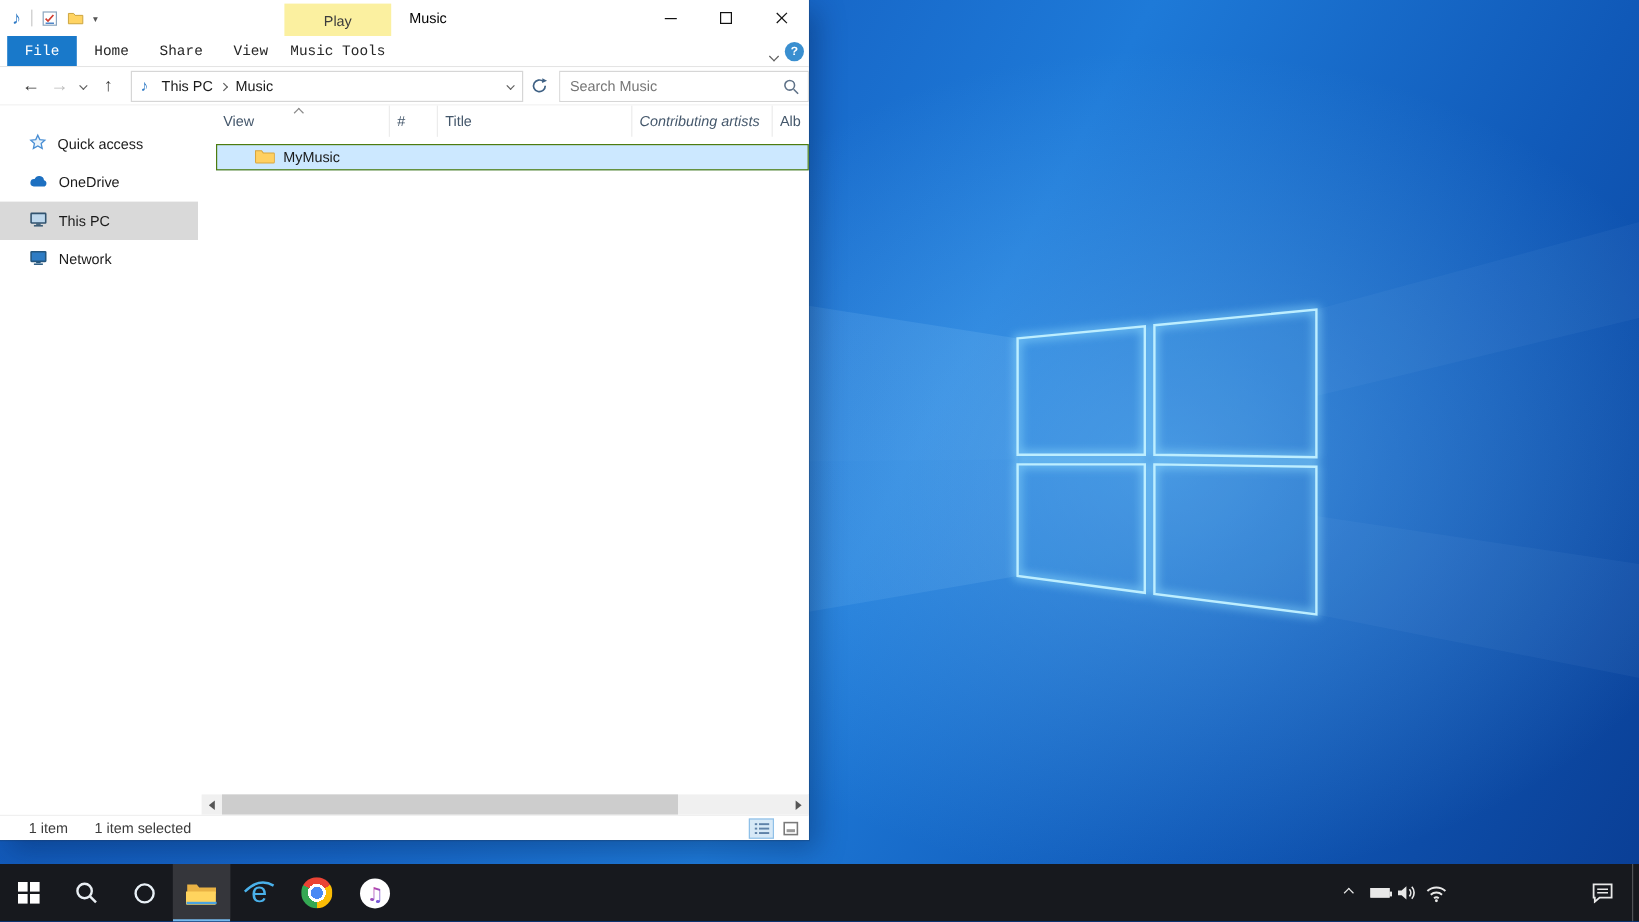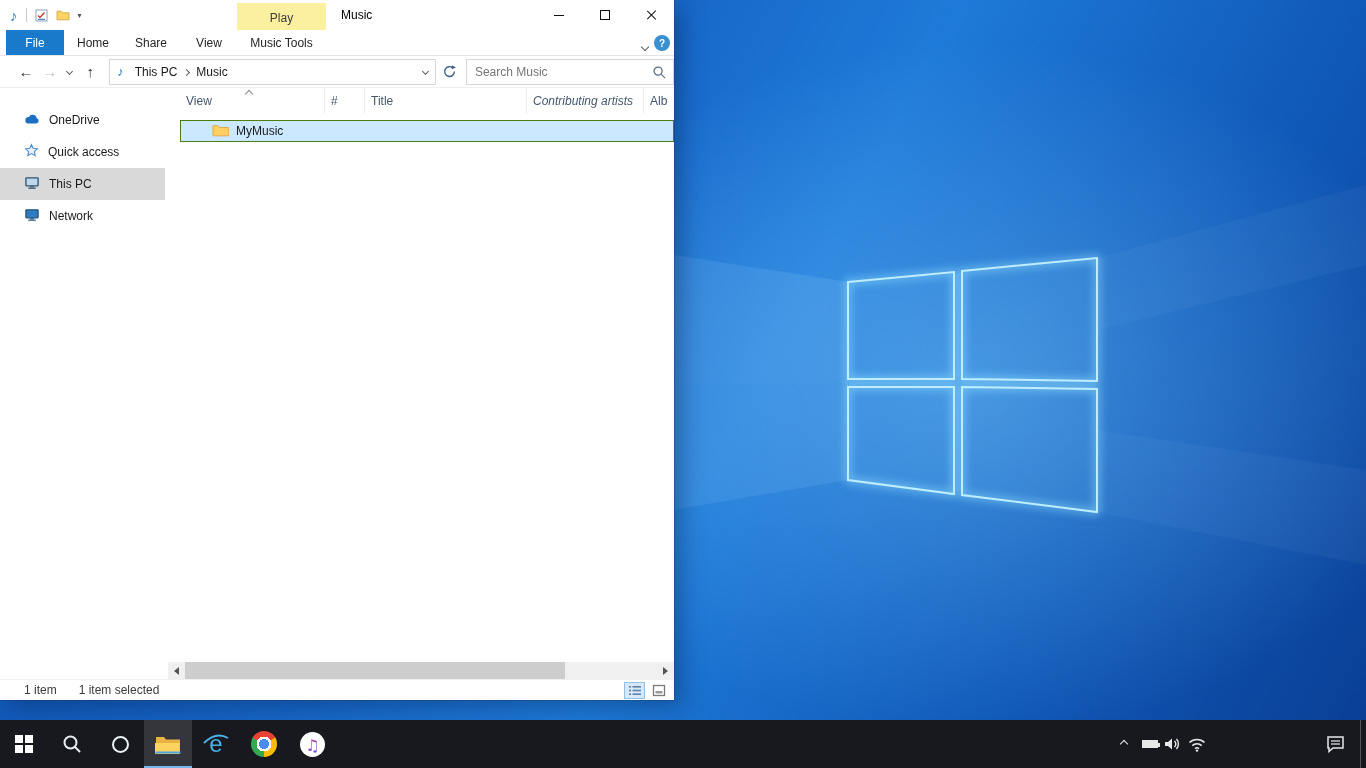--- a/index.html
+++ b/index.html
@@ -33,21 +33,21 @@
   .wc { width:46px; height:30px; display:flex; align-items:center; justify-content:center; }
   .glyph-min { width:10px; height:1px; background:#111; display:block; }
   .glyph-max { width:10px; height:10px; border:1px solid #111; display:block; }
   .glyph-close { position:relative; width:12px; height:12px; display:block; }
   .glyph-close::before,.glyph-close::after { content:""; position:absolute; left:5.5px; top:0; width:1.2px; height:12px; background:#111; }
   .glyph-close::before { transform:rotate(45deg); } .glyph-close::after { transform:rotate(-45deg); }
 
   
   .tabrow { position:absolute; left:0; top:30px; right:0; height:26px; background:#fff;
     border-bottom:1px solid #e4e4e4; display:flex; }
-  .tab { display:flex; align-items:center; justify-content:center; width:58px; color:#262626; }
+  .tab { display:flex; align-items:center; justify-content:center; width:58px; color:#262626;font-family:Liberation Mono, monospace; }
   .tab-file { margin-left:6px; background:var(--accent,#1979ca); color:#fff; }
   .tab-tools { position:absolute; left:237px; top:0; width:89px; height:25px; }
   .ribbon-collapse { position:absolute; right:26px; top:9px; }
   .help-btn { position:absolute; right:4px; top:5px; width:16px; height:16px; border-radius:50%;
     background:#3a8fd0; color:#fff; font-size:10px; font-weight:bold; display:flex; align-items:center; justify-content:center; }
 
   
   .chev { display:inline-block; width:6px; height:6px; border-right:1.5px solid #5e5e5e; border-bottom:1.5px solid #5e5e5e; transform:rotate(45deg); }
   .chev.sm { width:5px; height:5px; }
   .chev.white { border-color:#e8e8e8; transform:rotate(-135deg); }
@@ -232,33 +232,33 @@
             <line x1="10" y1="10" x2="14" y2="14" stroke="#5f7288" stroke-width="1.4"></line>
           </svg>
       </span>
     </div>
   </div>
 
   <div class="sidebar">
     <div class="side-list">
       <div class="side-item">
         <span>
+          <svg width="15" height="15" viewBox="0 0 16 16">
+              <path d="M8 1.8 L9.8 5.7 14.2 6.2 11 9.2 11.9 13.5 8 11.3 4.1 13.5 5 9.2 1.8 6.2 6.2 5.7 Z" fill="#eaf3fb" stroke="#4a8fd4" stroke-width="1.2"></path>
+            </svg>
+        </span>
+        <span>Quick access</span>
+      </div>
+      <div class="side-item">
+        <span>
           <svg width="16" height="14" viewBox="0 0 16 14">
               <path d="M4.2 11.5 h8 a2.7 2.7 0 0 0 .5-5.3 A4.1 4.1 0 0 0 4.9 5.1 A3.2 3.2 0 0 0 4.2 11.5 z" fill="#1d70c1"></path>
             </svg>
         </span>
         <span>OneDrive</span>
-      </div>
-      <div class="side-item">
-        <span>
-          <svg width="15" height="15" viewBox="0 0 16 16">
-              <path d="M8 1.8 L9.8 5.7 14.2 6.2 11 9.2 11.9 13.5 8 11.3 4.1 13.5 5 9.2 1.8 6.2 6.2 5.7 Z" fill="#eaf3fb" stroke="#4a8fd4" stroke-width="1.2"></path>
-            </svg>
-        </span>
-        <span>Quick access</span>
       </div>
       <div class="side-item selected">
         <span>
           <svg width="16" height="15" viewBox="0 0 16 16">
               <rect x="1.5" y="3" width="13" height="8.5" rx="0.5" fill="#bdd7ec" stroke="#31536f" stroke-width="1.4"></rect>
               <rect x="6" y="12" width="4" height="1.2" fill="#31536f"></rect>
               <rect x="4" y="13.4" width="8" height="1.3" fill="#31536f"></rect>
             </svg>
         </span>
         <span>This PC</span>

